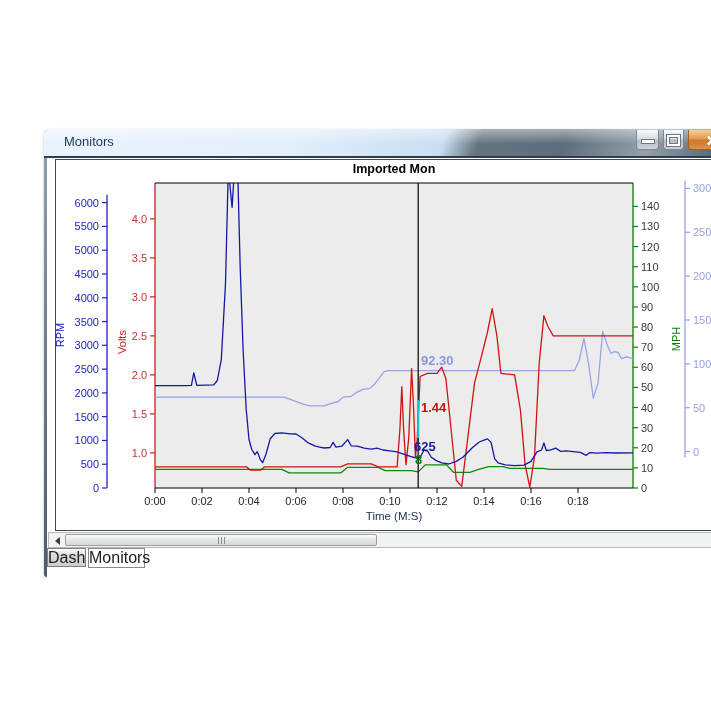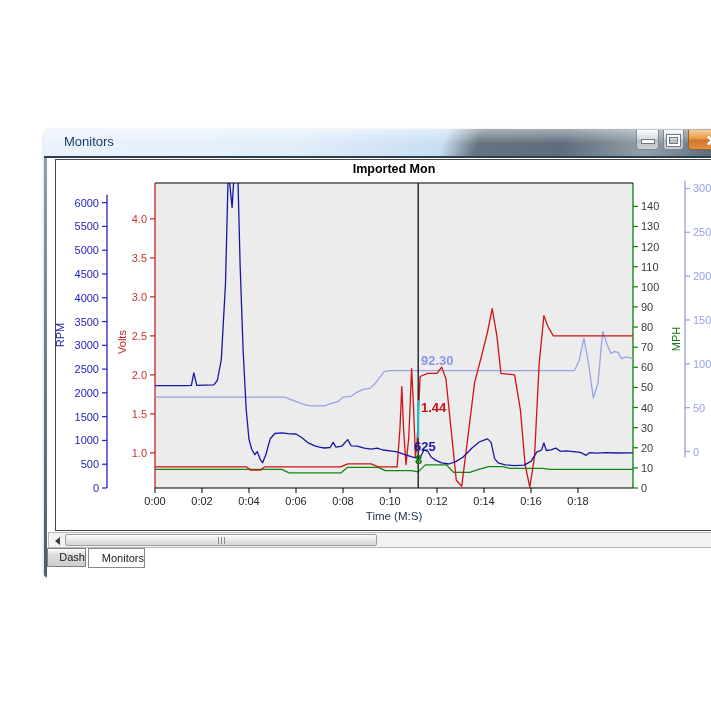--- a/index.html
+++ b/index.html
@@ -45,22 +45,22 @@
   .harrow{position:absolute;top:4px;width:0;height:0;border-top:4px solid transparent;
     border-bottom:4px solid transparent;}
   .harrow.left{left:6px;border-right:5px solid #3a3a3a;}
   .harrow.right{right:6px;border-left:5px solid #3a3a3a;}
   .hthumb{position:absolute;left:16px;top:1px;width:312px;height:12px;border-radius:2px;
     background:linear-gradient(180deg,#fcfcfc,#e2e3e5 60%,#d7d8da);border:1px solid #9b9ea3;
     box-sizing:border-box;display:flex;justify-content:center;align-items:center;gap:2px;}
   .grip-bar{width:1px;height:7px;background:#8a8d92;}
   
   .tabbar{position:absolute;left:0;top:390px;width:100%;height:21px;background:#fff;}
-  .tab{position:absolute;top:0;box-sizing:border-box;font-size:11px;color:#222;
-    text-align:right;cursor:default;}
+  .tab{position:absolute;top:0;box-sizing:border-box;font-size:16px;color:#222;
+    text-align:center;cursor:default;}
   .tab-dash{left:0;width:39px;height:19px;line-height:17px;border:1px solid #808archive0;
     border:1px solid #808080;background:linear-gradient(180deg,#ffffff,#dcdcdc 35%,#cecece);}
   .tab-monitors{left:41px;width:57px;height:20px;line-height:18px;border:1px solid #8a8a8a;
     background:#fff;z-index:2;}
 </style>
 </head>
 <body>
 
 <div class="stage">
   <div class="window">

